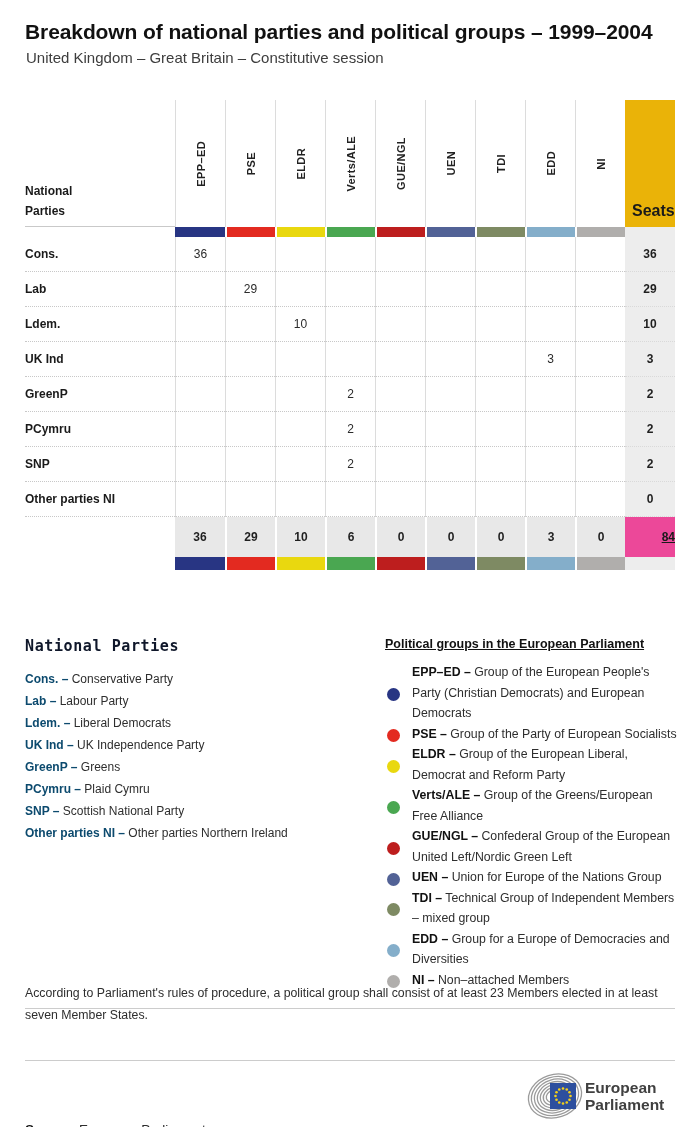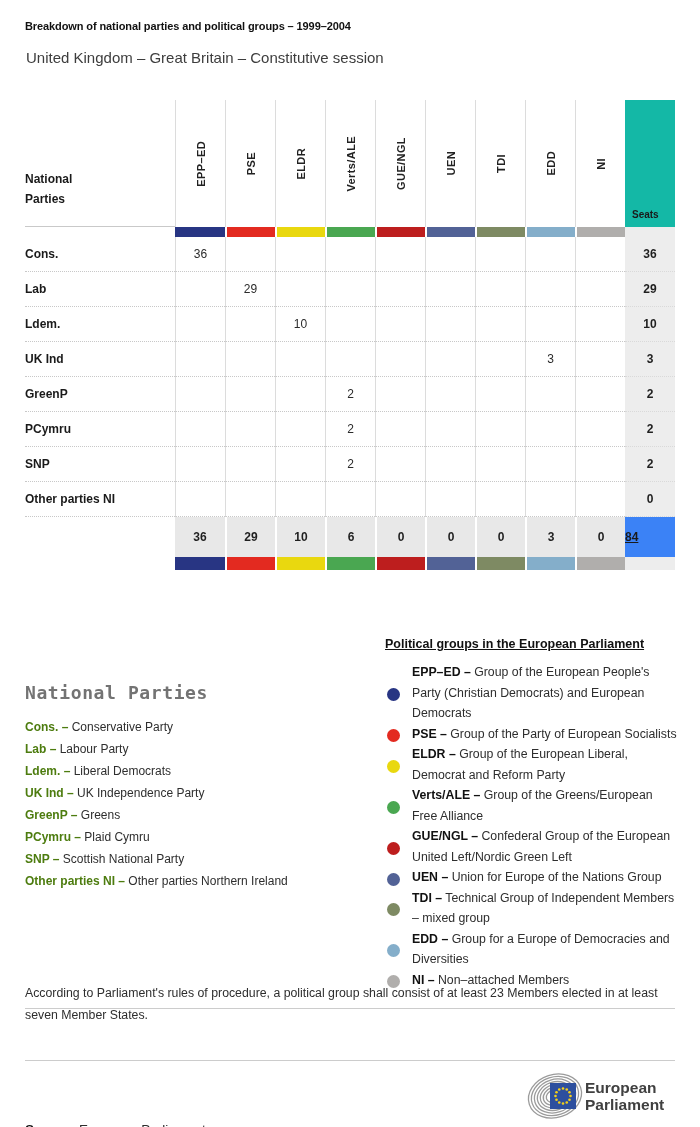--- a/index.html
+++ b/index.html
@@ -1,51 +1,51 @@
 <!DOCTYPE html>
 <html><head>
 <meta charset="utf-8">
 <style>
   * { margin:0; padding:0; box-sizing:border-box; }
   html,body { background:#fff; }
   body { font-family:"Liberation Sans", sans-serif; color:#1a1a1a; }
   #page { position:relative; width:700px; height:1127px; background:#fff; overflow:hidden; margin:0 auto; }
 
-  #title { position:absolute; top:20px; left:25px; font-size:11px; font-weight:700; letter-spacing:-0.1px; color:#111; }
+  #title { position:absolute; top:20px; left:25px; font-size:21px; font-weight:700; letter-spacing:-0.1px; color:#111; }
   #subtitle { position:absolute; top:49px; left:26px; font-size:15px; font-weight:400; color:#3d3d3d; }
 
   
   #table { position:absolute; top:100px; left:25px; display:grid;
            grid-template-columns:150px repeat(10,50px);
            grid-template-rows:127px 10px repeat(8,35px) 40px 13px; }
-  .h-lab { display:flex; flex-direction:column; justify-content:flex-end; padding-bottom:17px;
+  .h-lab { display:flex; flex-direction:column; justify-content:flex-end; padding-bottom:5px;
            border-bottom:1px solid #c9c9c9; font-weight:700; font-size:12px; line-height:20px; }
   .h-grp { display:flex; align-items:center; justify-content:center; border-left:1px solid #dcdcdc; }
   .h-grp span { writing-mode:vertical-rl; transform:rotate(180deg); font-weight:700; font-size:11px; letter-spacing:0.4px; color:#222; }
-  .h-seat { background:#14b8a6; display:flex; align-items:flex-end; padding:12px 0 7px 7px; font-weight:700; font-size:10px; }
+  .h-seat { background:#eab308; display:flex; align-items:flex-end; padding:12px 0 7px 7px; font-weight:700; font-size:16px; }
   .bar { }
   .bar + .bar { border-left:2px solid #fff; }
   .sbar { background:#ededed; }
   .sp { }
   .lab { display:flex; align-items:center; font-weight:700; font-size:12px; border-bottom:1px dotted #c8c8c8; }
   .cell { border-left:1px solid #dcdcdc; border-bottom:1px dotted #c8c8c8; text-align:center; line-height:34px; font-size:12px; color:#2b2b2b; }
   .seat { background:#ededed; border-bottom:1px dotted #d9d9d9; text-align:center; line-height:34px; font-size:12px; font-weight:700; color:#1f1f1f; }
   .tot { background:#e8e8e8; text-align:center; line-height:40px; font-size:12px; font-weight:700; color:#1f1f1f; }
   .tot + .tot { border-left:2px solid #fff; }
-  .tot-seat { background:#3b82f6; text-align:left; line-height:40px; font-size:12px; font-weight:700;text-decoration:underline; }
+  .tot-seat { background:#ec4899; text-align:right; line-height:40px; font-size:12px; font-weight:700;text-decoration:underline; }
   .bbar { }
   .bbar + .bbar { border-left:2px solid #fff; }
   .bseat { background:#ededed; }
 
   
   #legend-national { position:absolute; top:637px; left:25px; width:348px; }
-  #legend-national h3 { font-family:"DejaVu Sans Mono", monospace; font-size:18px; font-weight:700; letter-spacing:0.6px; color:#737373;margin-top:45px; }
+  #legend-national h3 { font-family:"DejaVu Sans Mono", monospace; font-size:15px; font-weight:700; letter-spacing:0.6px; color:#0f172a; }
   #legend-national ul { list-style:none; margin-top:13px; }
   #legend-national li { font-size:12px; line-height:22px; color:#2e2e2e; }
-  #legend-national li b { color:#4d7c0f;margin-top:12px; }
+  #legend-national li b { color:#0c4a6e;margin-top:12px; }
 
   #legend-groups { position:absolute; top:637px; left:385px; width:296px; }
   #legend-groups h3 { font-size:12.5px; font-weight:700; color:#111;text-decoration:underline; }
   #legend-groups ul { list-style:none; margin-top:11px; }
   #legend-groups li { display:flex; align-items:center; font-size:12.3px; line-height:20.5px; color:#2e2e2e; }
   .dot { width:13px; height:13px; border-radius:50%; flex-shrink:0; margin:3.5px 12px 0 2px; }
   #legend-groups li .txt { width:268px; }
   #legend-groups li b { color:#111; }
 
   

